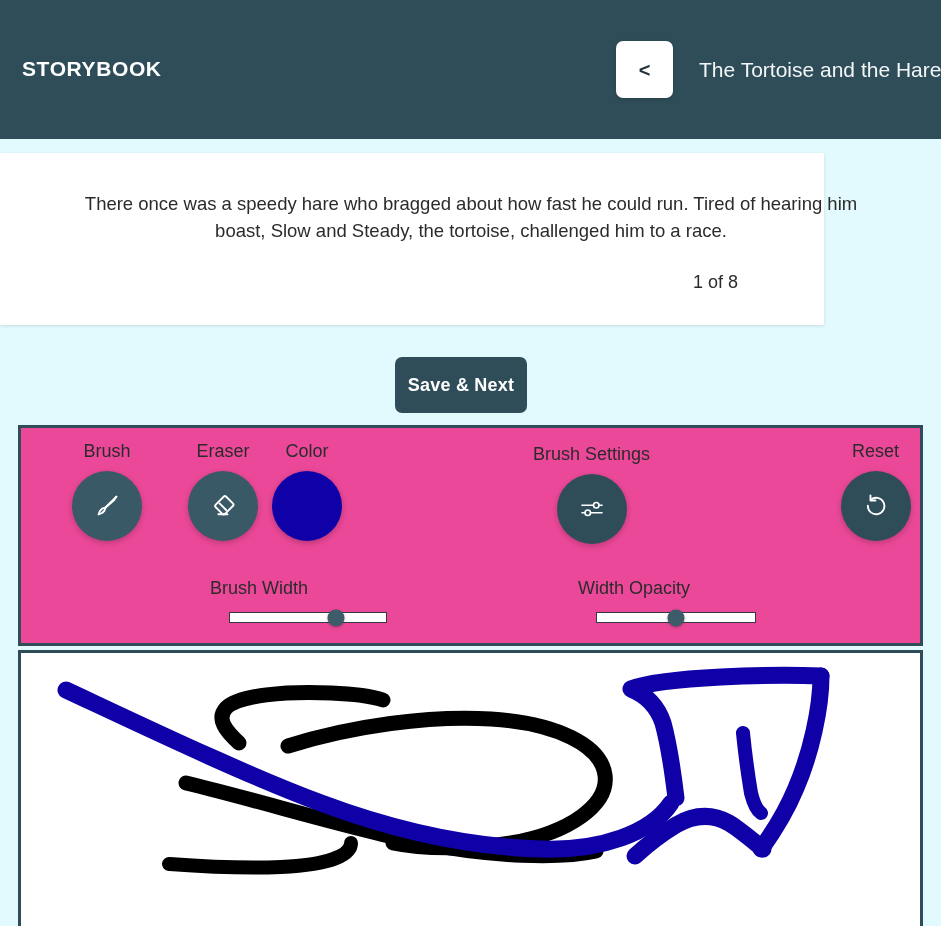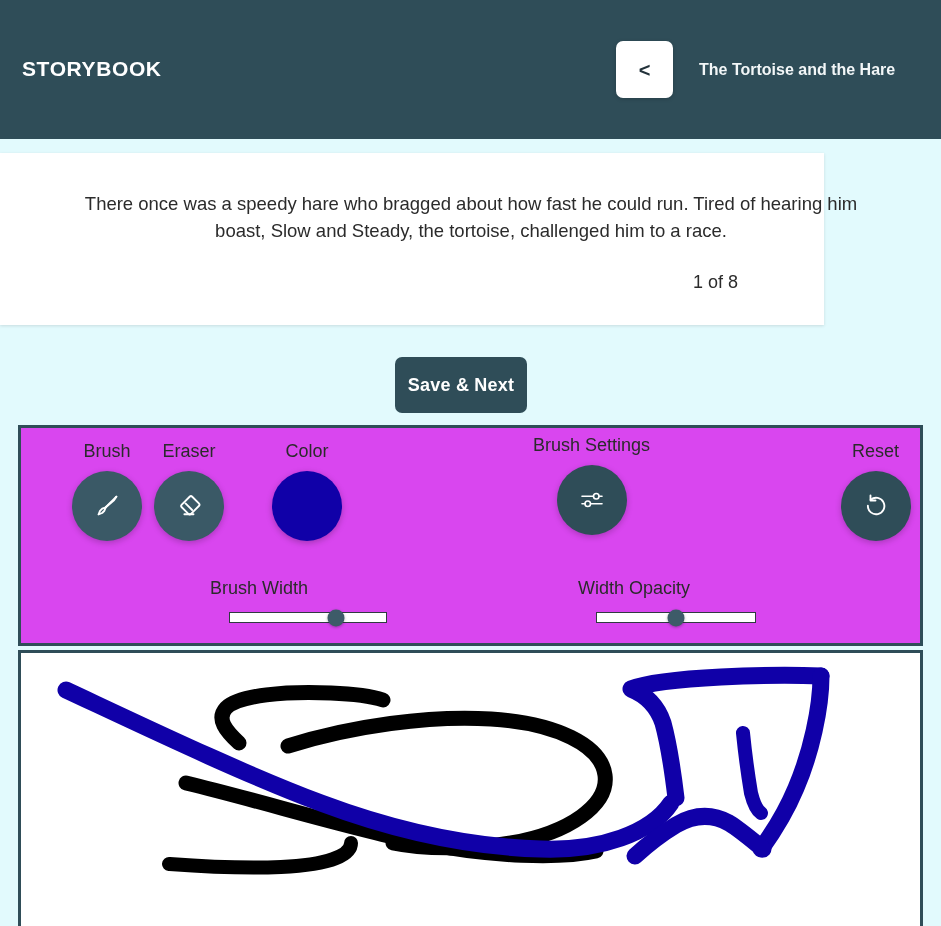--- a/index.html
+++ b/index.html
@@ -59,22 +59,22 @@
     display: flex;
     align-items: center;
     justify-content: center;
     line-height: 1;
     box-shadow: 0 1px 4px rgba(0,0,0,0.18);
   }
 
   .story-title {
     margin-left: 26px;
     color: #f2f6f7;
-    font-size: 16px;
-    font-weight: 700;
+    font-size: 21px;
+    font-weight: 400;
     white-space: nowrap;
   }
 
   
   .story-card {
     position: absolute;
     left: 0;
     top: 153px;
     width: 824px;
     height: 172px;
@@ -119,21 +119,21 @@
     letter-spacing: 0.2px;
   }
 
   
   .toolbar {
     position: absolute;
     left: 18px;
     top: 425px;
     width: 905px;
     height: 221px;
-    background: #d946ef;
+    background: #ec4899;
     border: 3px solid #2f4d58;
   }
 
   .tool-group {
     position: absolute;
     text-align: center;
   }
 
   .tool-label {
     font-size: 18px;
@@ -161,23 +161,23 @@
 
   .tool-circle.color-swatch {
     background: #1000a8;
     box-shadow: 0 2px 6px rgba(0,0,0,0.25);
   }
 
   .tool-circle svg { display: block; }
 
   
   #grp-brush   { left: 33px;  top: 13px; width: 106px; }
-  #grp-eraser  { left: 115px; top: 13px; width: 106px; text-align: center; }
+  #grp-eraser  { left: 149px; top: 13px; width: 106px; text-align: center; }
   #grp-color   { left: 233px; top: 13px; width: 106px; }
-  #grp-settings{ left: 466px; top: 7px; width: 209px; }
+  #grp-settings{ left: 466px; top: 16px; width: 209px; }
   #grp-reset   { left: 763px; top: 13px; width: 183px; }
 
   
   .slider-group {
     position: absolute;
     text-align: left;
   }
 
   #grp-width   { left: 189px; top: 150px; width: 195px; }
   #grp-opacity { left: 557px; top: 150px; width: 195px; }

